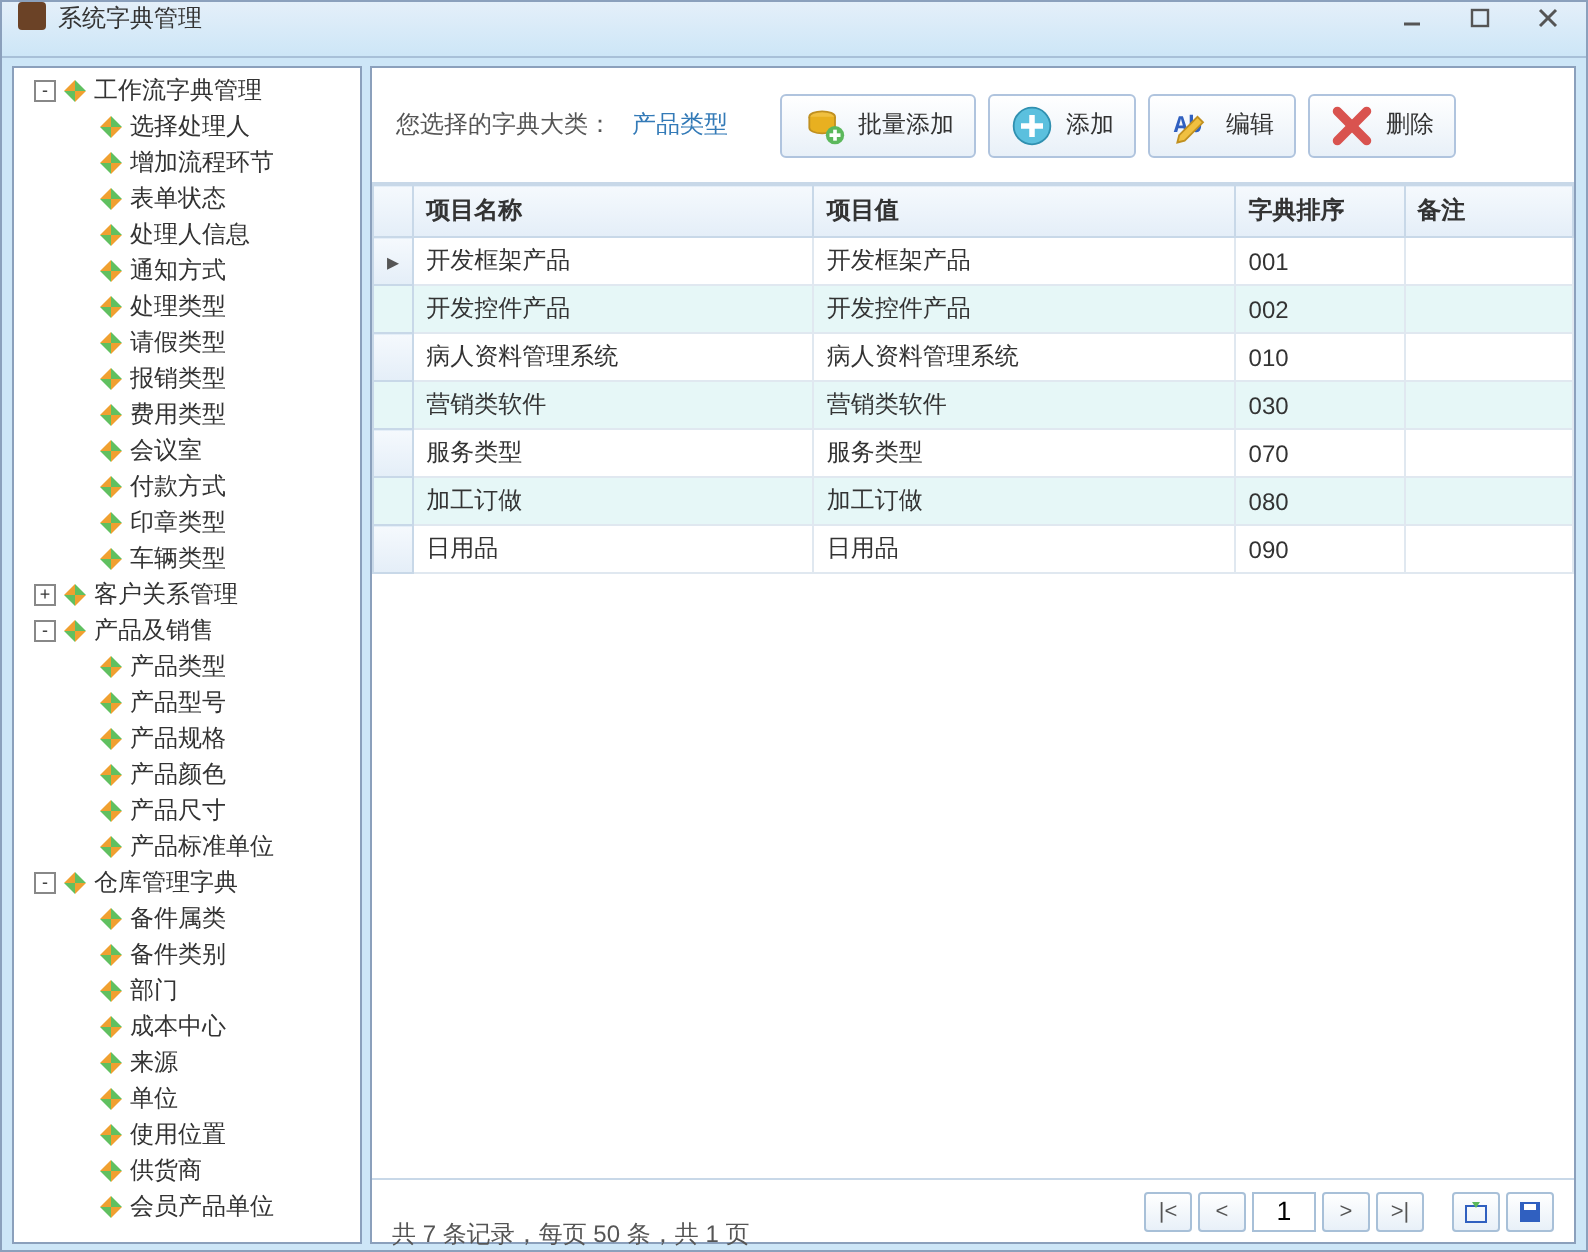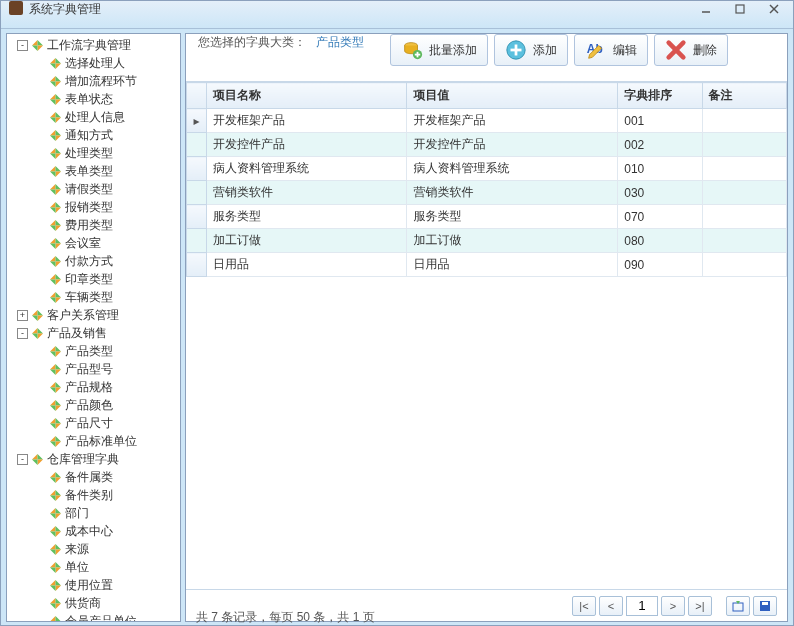--- a/index.html
+++ b/index.html
@@ -17,21 +17,21 @@
 .tree-pane::-webkit-scrollbar-thumb { background: #c0c0c0; border: 1px solid #a0a0a0; }
 .tree { padding: 2px 0; }
 .tree-item { display: flex; align-items: center; height: 18px; padding-left: 4px; cursor: pointer; white-space: nowrap; }
 .expander { width: 11px; height: 11px; border: 1px solid #888; background: #fff; display: flex; align-items: center; justify-content: center; font-size: 9px; line-height: 1; color: #333; margin-right: 3px; flex-shrink: 0; }
 .expander-space { width: 14px; flex-shrink: 0; }
 .indent { display: inline-block; flex-shrink: 0; }
 .node-icon { width: 13px; height: 13px; margin-right: 3px; flex-shrink: 0; position: relative; }
 .node-icon svg { width: 13px; height: 13px; }
 .tree-label { color: #333; }
 .main-pane { flex: 1; background: #fff; border: 1px solid #8ba0bc; margin: 4px 5px 4px 2px; display: flex; flex-direction: column; }
-.toolbar { height: 48px; border-bottom: 1px solid #c8d8e8; display: flex; padding: 0 12px; gap: 6px; }
+.toolbar { height: 58px; border-bottom: 1px solid #c8d8e8; display: flex; align-items: center; padding: 0 12px; gap: 6px; font-family: Liberation Mono, monospace; }
 .tb-label { color: #555; margin-right: 4px; }
 .tb-value { color: #337ab7; margin-right: 20px; }
 .tb-btn { display: flex; align-items: center; gap: 6px; padding: 4px 10px; border: 1px solid #b0c4de; border-radius: 3px; background: linear-gradient(#fff, #e8f0f8); cursor: pointer; color: #333; height: 32px; }
 .tb-btn .bi { width: 22px; height: 22px; display: flex; align-items: center; justify-content: center; }
 .grid-wrap { flex: 1; overflow: auto; position: relative; }
 .grid { width: 100%; border-collapse: collapse; }
 .grid th { background: linear-gradient(#f5f9fd, #e4eef8); border: 1px solid #c8d8e8; text-align: left; padding: 4px 6px; font-weight: bold; color: #333; height: 24px; }
 .grid td { border: 1px solid #e0e8f0; padding: 3px 6px; color: #333; height: 21px; }
 .grid tr.alt td { background: #e6f7f7; }
 .grid .rowhead { width: 18px; background: linear-gradient(#f5f9fd, #e4eef8); border: 1px solid #c8d8e8; text-align: center; color: #555; }
@@ -157,32 +157,20 @@
           <div class="tree-item">
             <span class="indent" style="width:24px"></span>
             <span class="expander-space"></span>
             <span class="node-icon"><svg viewBox="0 0 13 13">
                 <path d="M6.5 0 L13 6.5 L6.5 13 L0 6.5 Z" fill="none"></path>
                 <path d="M6.5 1 L6.5 6.5 L1 6.5 Z" fill="#f0a030"></path>
                 <path d="M6.5 1 L12 6.5 L6.5 6.5 Z" fill="#60c060"></path>
                 <path d="M6.5 6.5 L12 6.5 L6.5 12 Z" fill="#f0a030"></path>
                 <path d="M1 6.5 L6.5 6.5 L6.5 12 Z" fill="#60c060"></path>
               </svg></span>
-            <span class="tree-label">表单类型</span>
-          </div>
-          <div class="tree-item">
-            <span class="indent" style="width:24px"></span>
-            <span class="expander-space"></span>
-            <span class="node-icon"><svg viewBox="0 0 13 13">
-                <path d="M6.5 0 L13 6.5 L6.5 13 L0 6.5 Z" fill="none"></path>
-                <path d="M6.5 1 L6.5 6.5 L1 6.5 Z" fill="#f0a030"></path>
-                <path d="M6.5 1 L12 6.5 L6.5 6.5 Z" fill="#60c060"></path>
-                <path d="M6.5 6.5 L12 6.5 L6.5 12 Z" fill="#f0a030"></path>
-                <path d="M1 6.5 L6.5 6.5 L6.5 12 Z" fill="#60c060"></path>
-              </svg></span>
             <span class="tree-label">请假类型</span>
           </div>
           <div class="tree-item">
             <span class="indent" style="width:24px"></span>
             <span class="expander-space"></span>
             <span class="node-icon"><svg viewBox="0 0 13 13">
                 <path d="M6.5 0 L13 6.5 L6.5 13 L0 6.5 Z" fill="none"></path>
                 <path d="M6.5 1 L6.5 6.5 L1 6.5 Z" fill="#f0a030"></path>
                 <path d="M6.5 1 L12 6.5 L6.5 6.5 Z" fill="#60c060"></path>
                 <path d="M6.5 6.5 L12 6.5 L6.5 12 Z" fill="#f0a030"></path>

